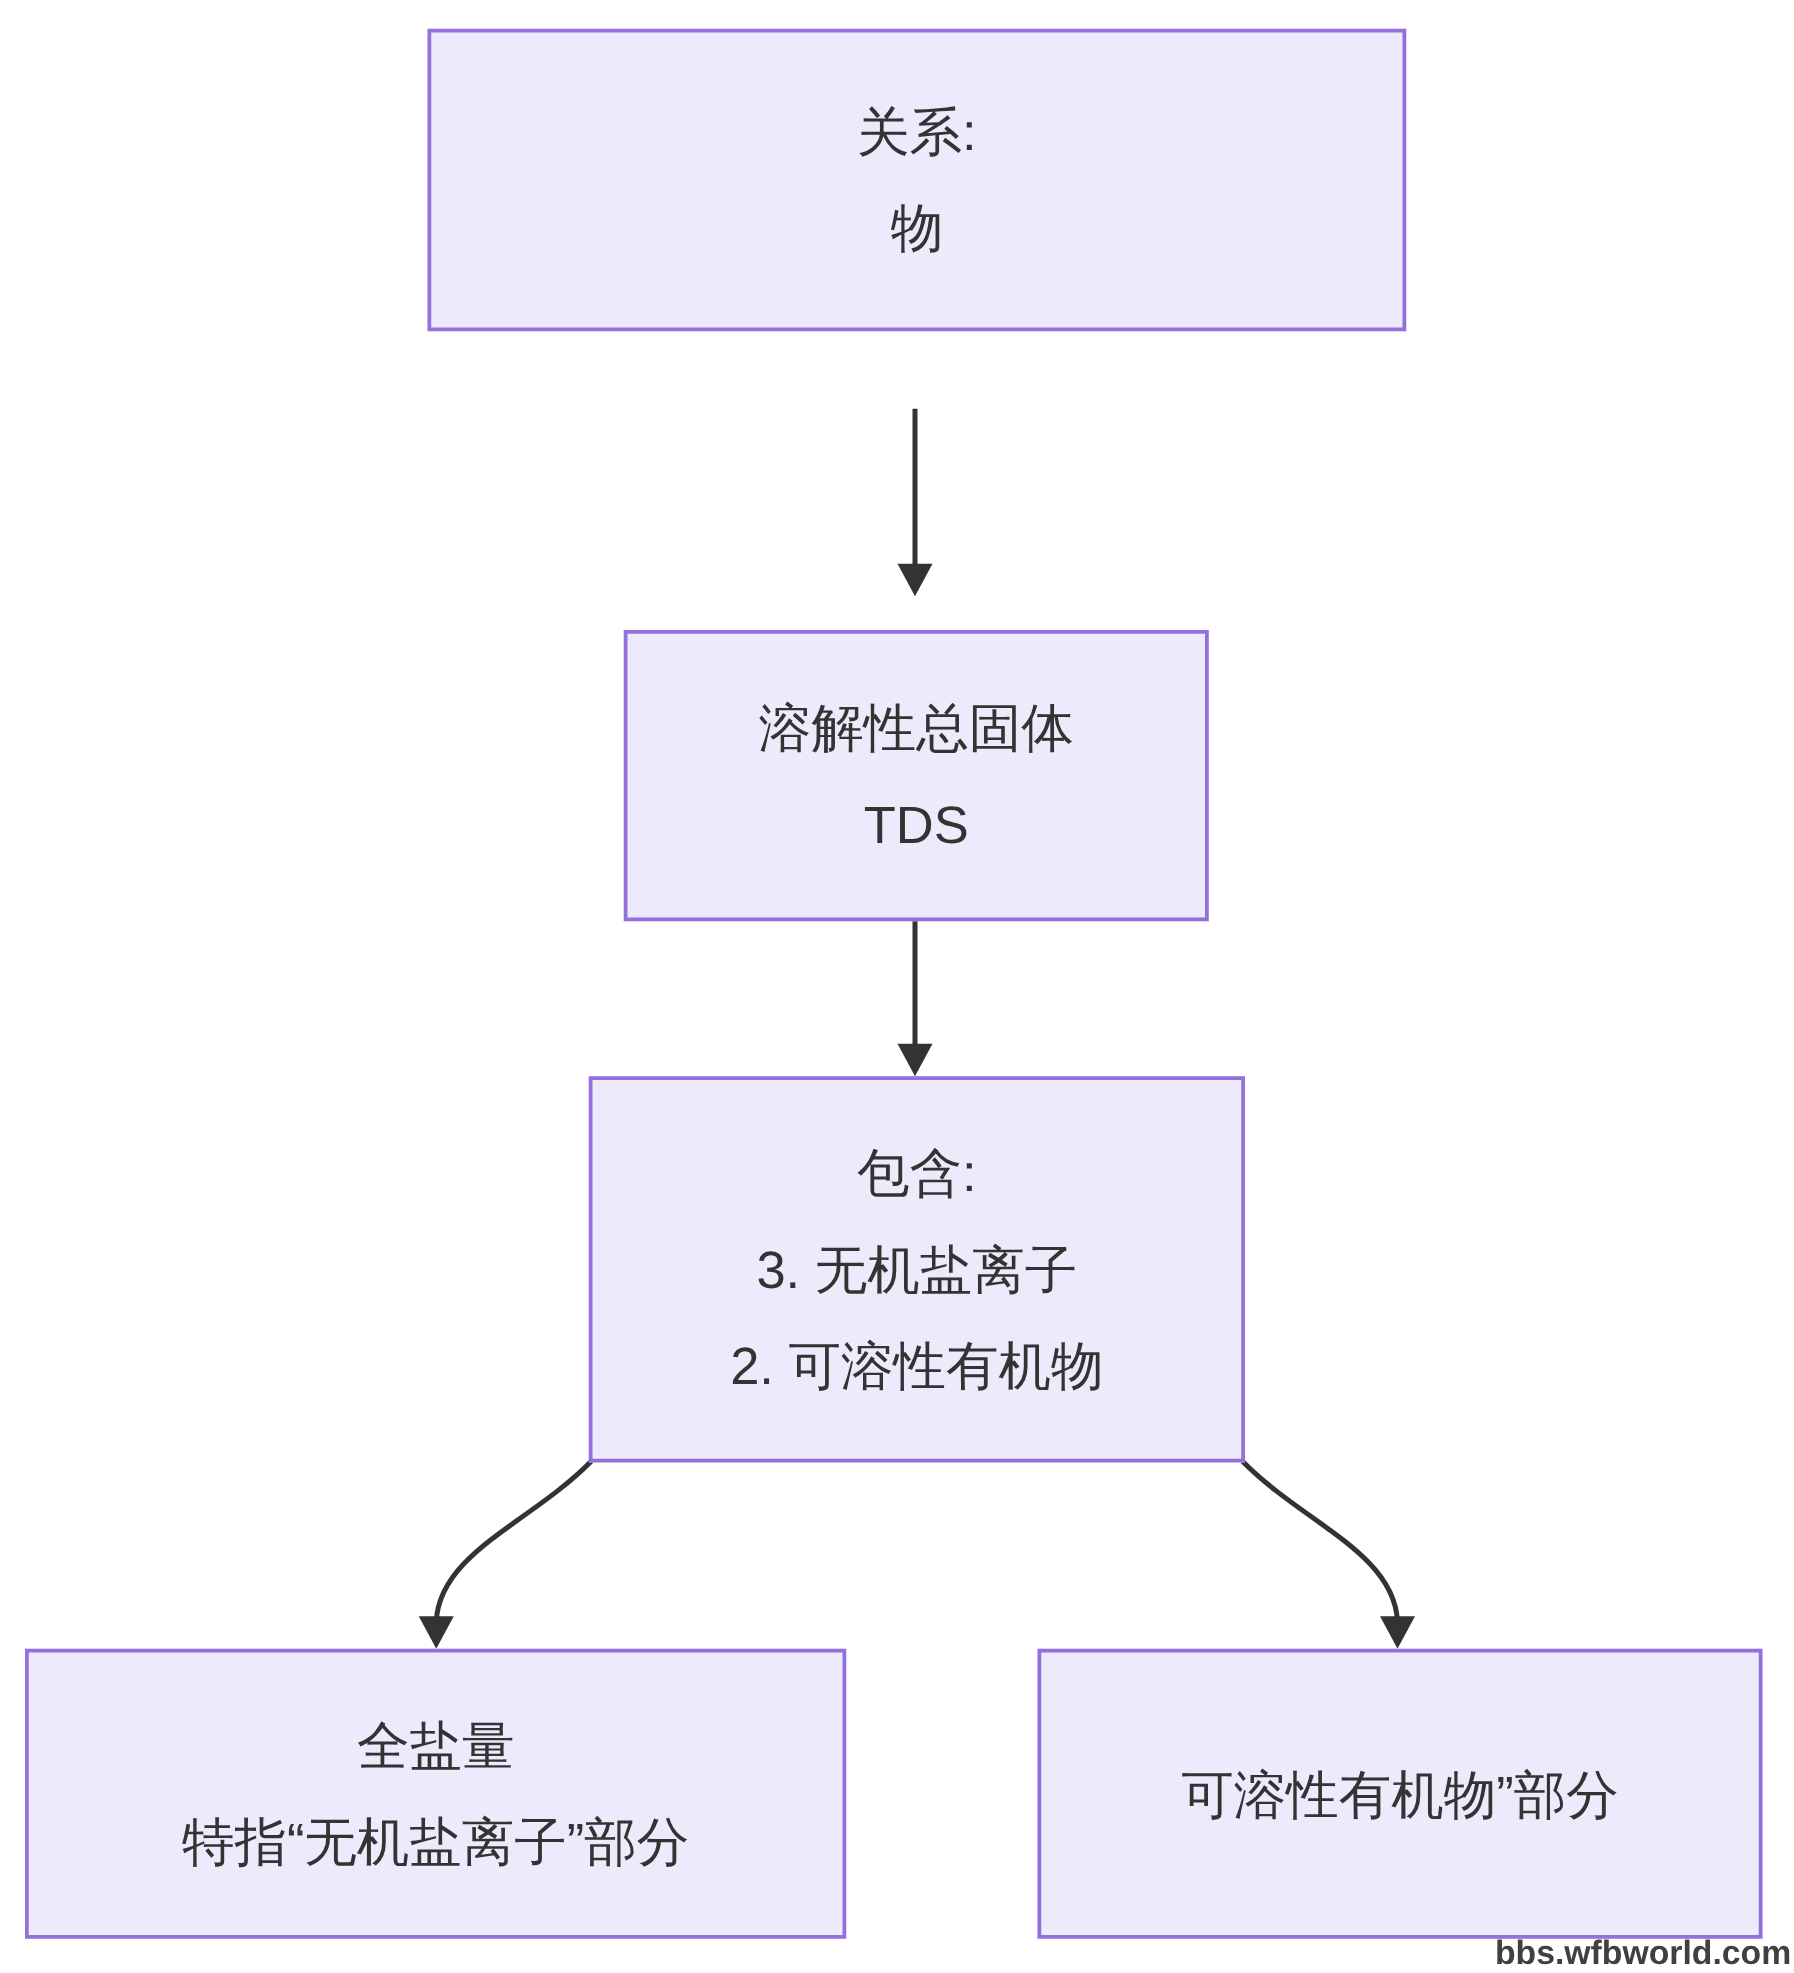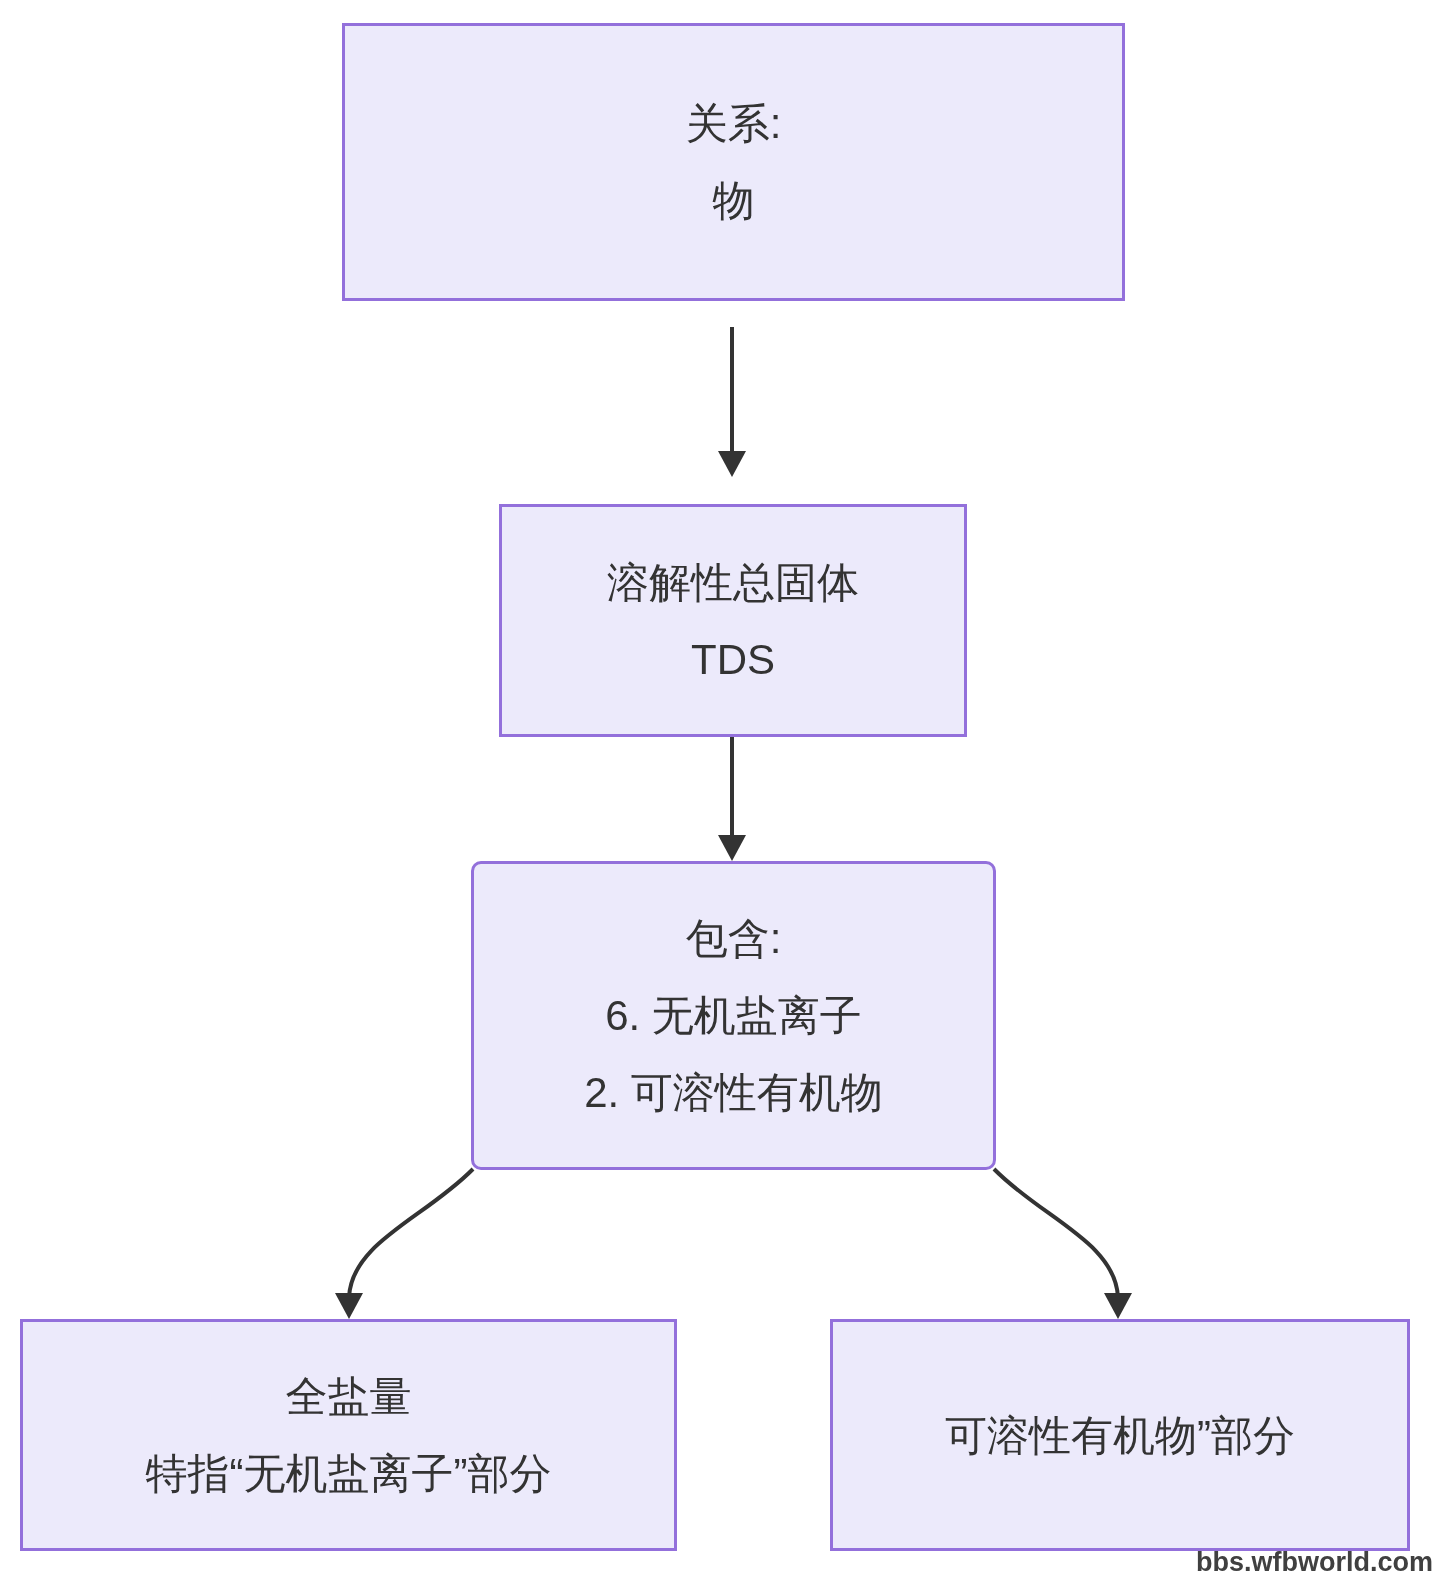--- a/index.html
+++ b/index.html
@@ -33,23 +33,23 @@
     flex-direction: column;
     align-items: center;
     justify-content: center;
     text-align: center;
     color: #333333;
     font-size: 42px;
     line-height: 77px;
     font-weight: 400;
   }
   .node .line { white-space: nowrap; }
-  #node-relation { left: 342px; top: 23px;  width: 783px; height: 278px; }
+  #node-relation { left: 342px; top: 23px;  width: 783px; height: 242px; }
   #node-tds      { left: 499px; top: 504px; width: 468px; height: 233px; }
-  #node-contains { left: 471px; top: 861px; width: 525px; height: 309px; border-radius: 10px; }
+  #node-contains { left: 471px; top: 861px; width: 525px; height: 309px; }
   #node-salt     { left: 20px;  top: 1319px; width: 657px; height: 232px; }
   #node-organic  { left: 830px; top: 1319px; width: 580px; height: 232px; }
   .watermark {
     position: absolute;
     right: 2px;
     bottom: 0px;
     font-size: 27px;
     font-weight: 700;
     color: #404040;
     letter-spacing: 0px;
@@ -89,21 +89,21 @@
     <div class="line">物</div>
   </div>
 
   <div class="node" id="node-tds">
     <div class="line">溶解性总固体</div>
     <div class="line">TDS</div>
   </div>
 
   <div class="node" id="node-contains">
     <div class="line">包含:</div>
-    <div class="line">6. 无机盐离子</div>
+    <div class="line">3. 无机盐离子</div>
     <div class="line">2. 可溶性有机物</div>
   </div>
 
   <div class="node" id="node-salt">
     <div class="line">全盐量</div>
     <div class="line">特指“无机盐离子”部分</div>
   </div>
 
   <div class="node" id="node-organic">
     <div class="line">可溶性有机物”部分</div>

